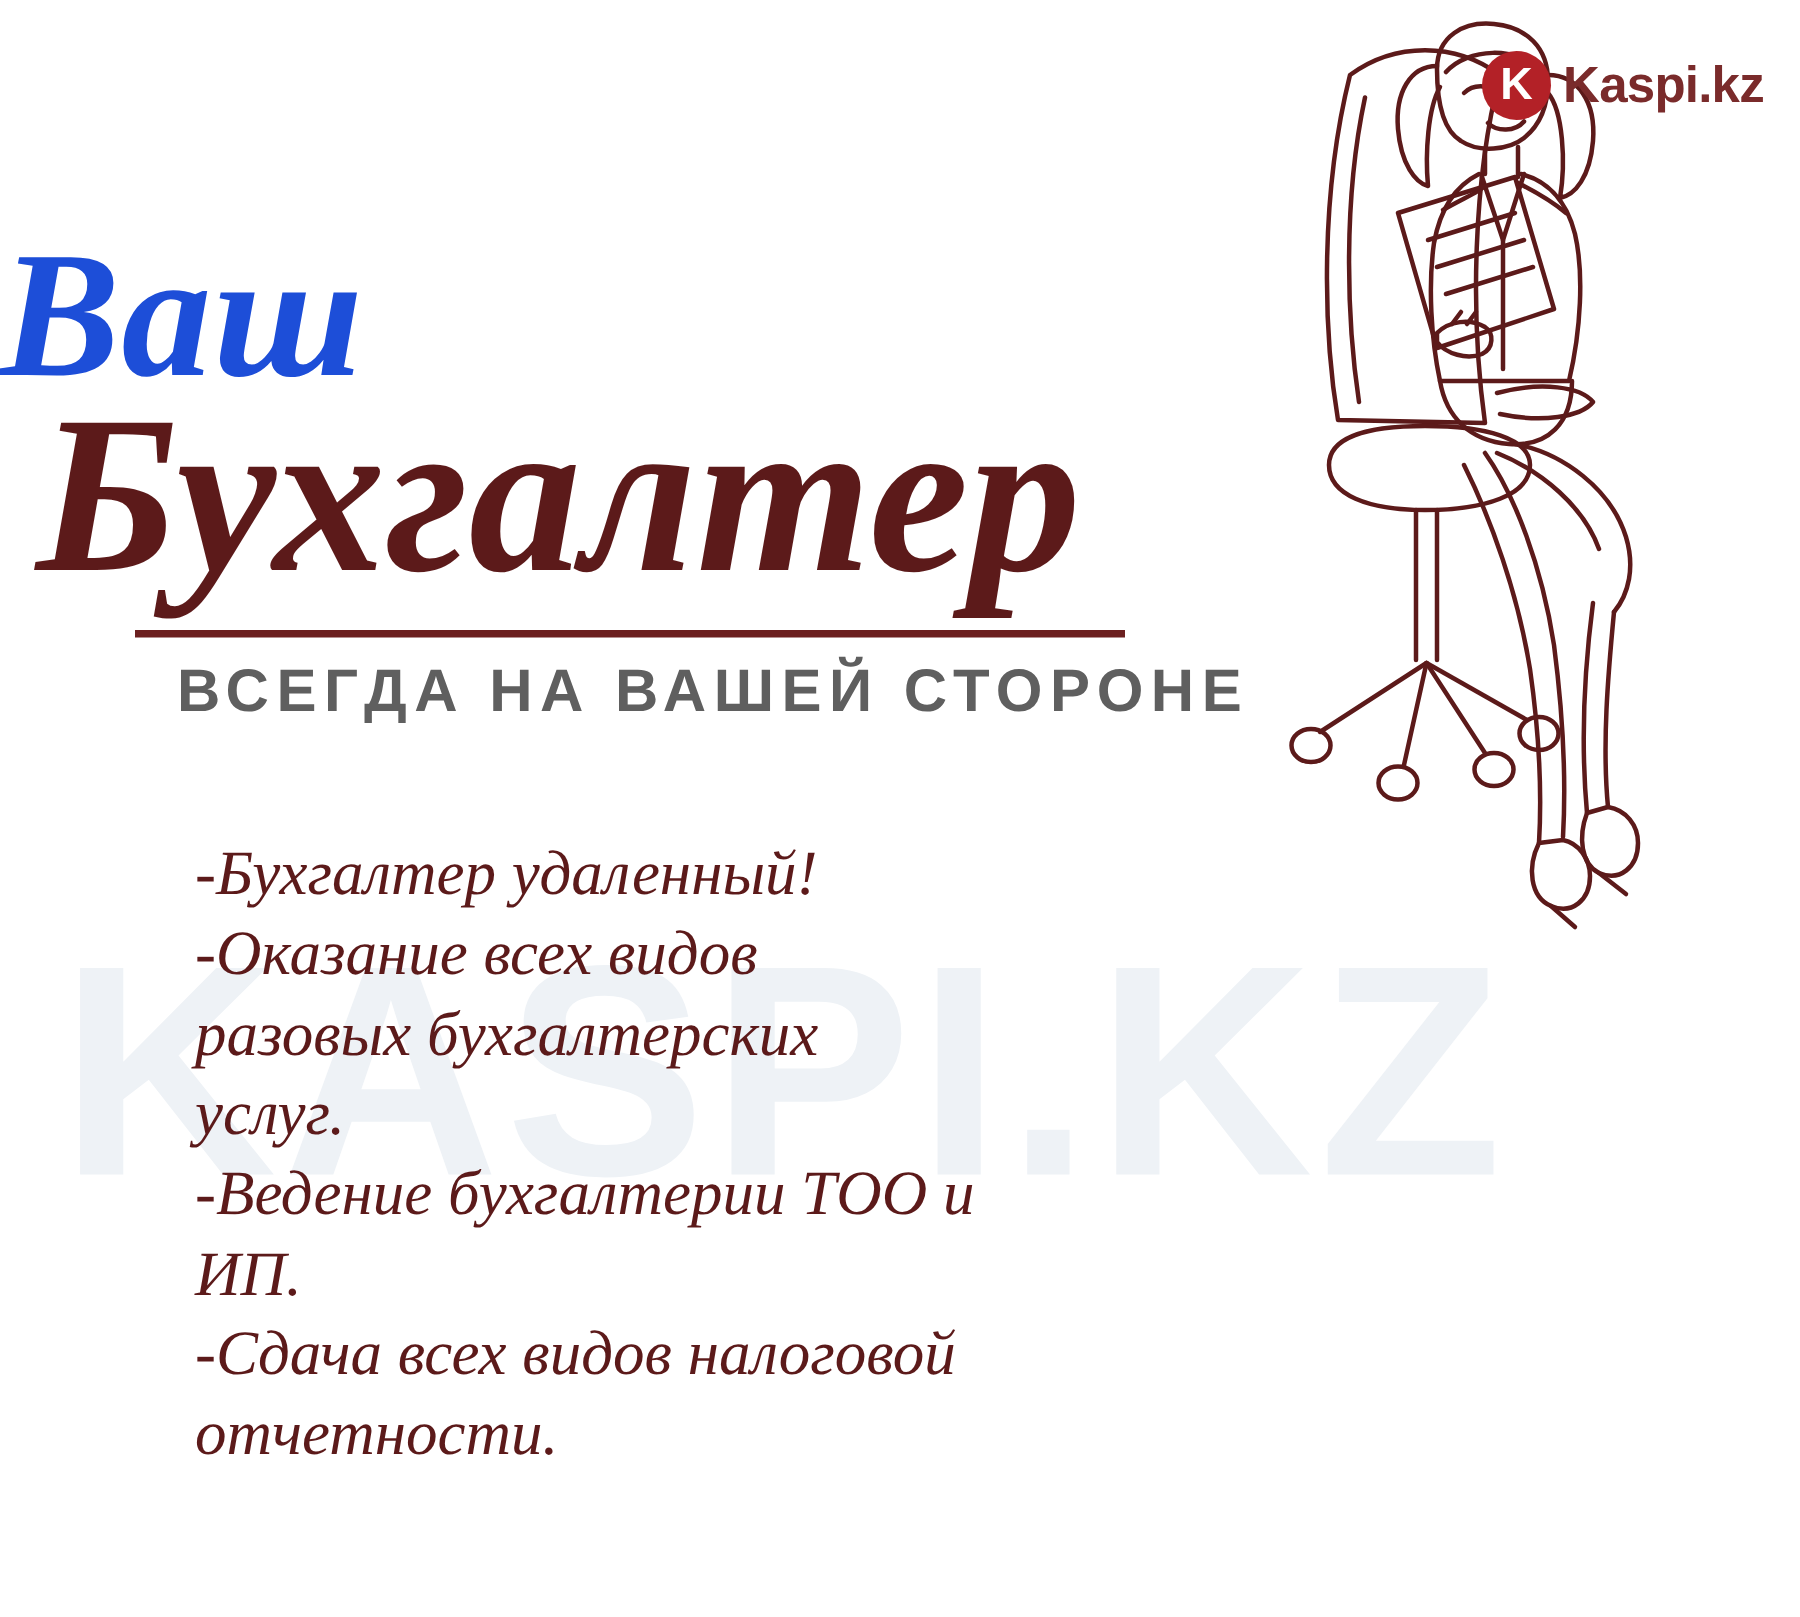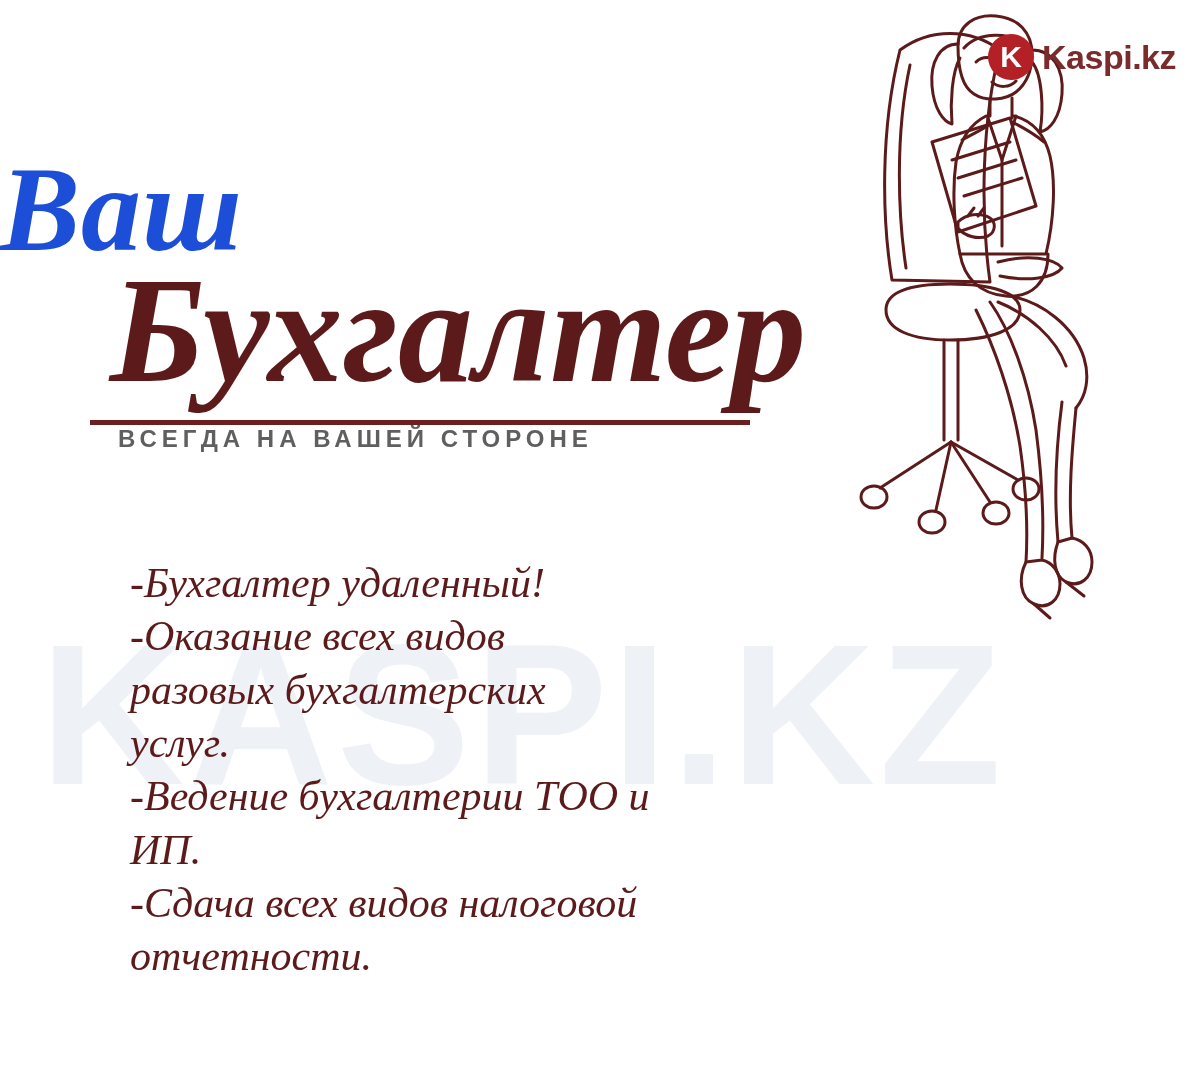--- a/index.html
+++ b/index.html
@@ -90,42 +90,42 @@
     padding-right: 60px;
     font-family: "Liberation Serif", serif;
     font-style: italic;
     font-weight: bold;
     font-size: 120px;
     line-height: 1;
     color: #1d4ed8;
     letter-spacing: 1px;
   }
   .logo-line2 {
-    text-align: center;
-    padding-left: 36px;
+    text-align: left;
+    padding-left: 24px;
     margin-top: -18px;
     font-family: "Liberation Serif", serif;
     font-style: italic;
     font-weight: bold;
     font-size: 150px;
     line-height: 1.05;
     color: #5c1a1a;
     letter-spacing: 0px;
   }
   .logo-rule {
     margin: 10px 0 0 90px;
     width: 660px;
     height: 5px;
     background: #6b1f1f;
   }
   .logo-tagline {
-    margin: 0 0 0 118px;
-    font-family: "Liberation Sans", sans-serif;
-    font-weight: bold;
-    font-size: 24px;
+    margin: 14px 0 0 118px;
+    font-family: "Liberation Sans", sans-serif;
+    font-weight: bold;
+    font-size: 40px;
     letter-spacing: 5px;
     color: #5f5f5f;
   }
 
   
   .services {
     position: absolute;
     left: 130px;
     top: 557px;
     width: 700px;

